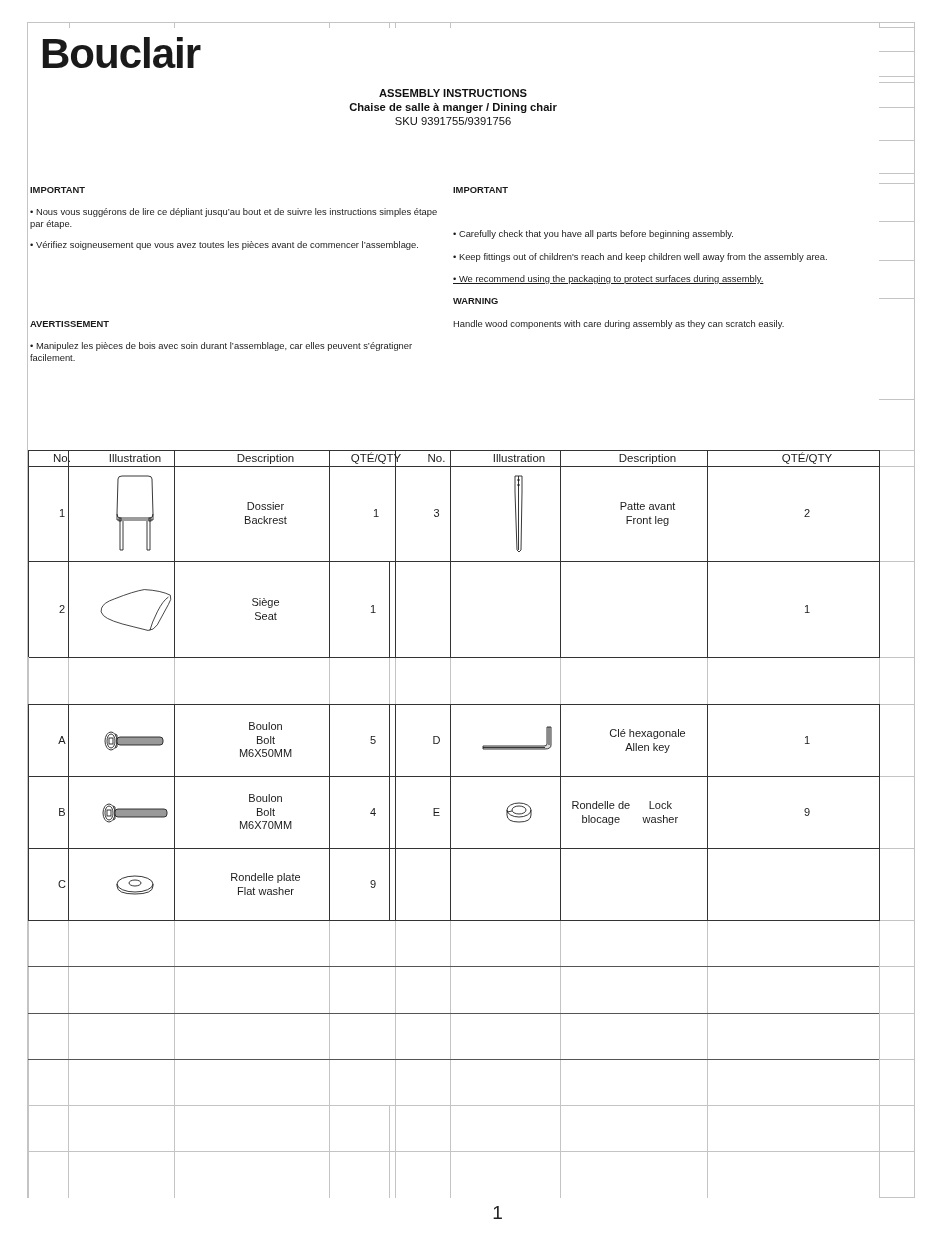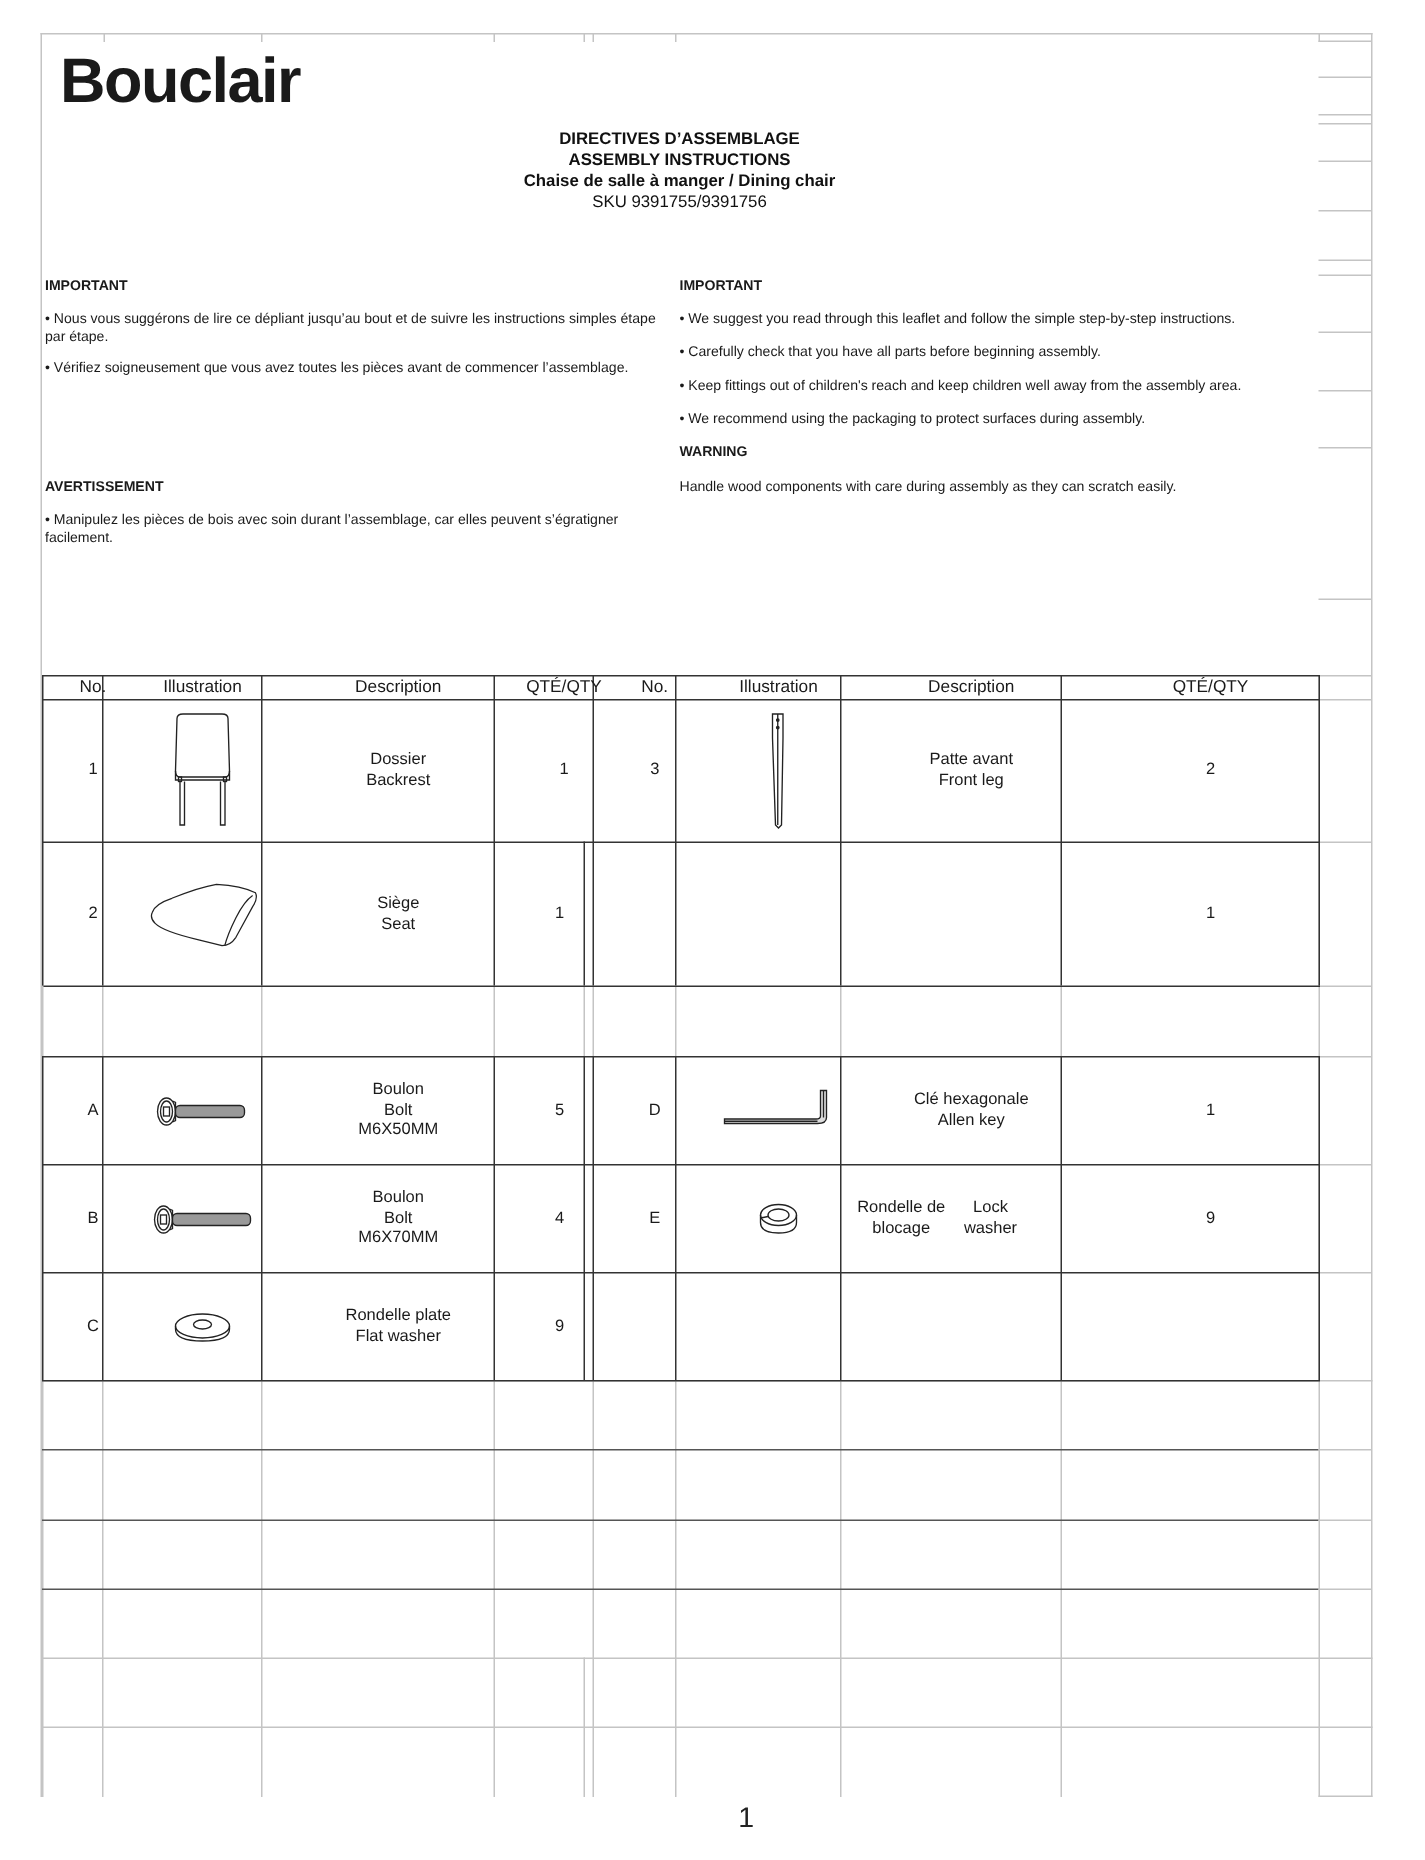--- a/index.html
+++ b/index.html
@@ -88,40 +88,38 @@
   <div class="dl" style="left:28px;top:1059px;width:851px;height:1px;background:#555;"></div>
   <div class="gl" style="left:879px;top:1059px;width:35px;height:1px;"></div>
   <div class="gl" style="left:28px;top:1105px;width:887px;height:1px;"></div>
   <div class="gl" style="left:28px;top:1151px;width:887px;height:1px;"></div>
   <div class="gl" style="left:879px;top:1197px;width:36px;height:1px;"></div>
 </div>
 
 <div class="abs logo">Bouclair</div>
 
 <div class="abs titles">
-  <div class="b">DIRECTIVES D’ASSEMBLAGE</div>
   <div class="b">ASSEMBLY INSTRUCTIONS</div>
   <div class="b">Chaise de salle à manger / Dining chair</div>
   <div>SKU 9391755/9391756</div>
 </div>
 
 <div class="abs col-text" style="left:30px;top:184px;width:420px;height:190px;">
   <p class="h" style="top:0;">IMPORTANT</p>
   <p style="top:22px;">•  Nous vous suggérons de lire ce dépliant jusqu’au bout et de suivre les instructions simples étape par étape.</p>
   <p style="top:55px;">•  Vérifiez soigneusement que vous avez toutes les pièces avant de commencer l’assemblage.</p>
   <p class="h" style="top:134px;">AVERTISSEMENT</p>
   <p style="top:156px;">• Manipulez les pièces de bois avec soin durant l’assemblage, car elles peuvent s’égratigner facilement.</p>
 </div>
 
 <div class="abs col-text" style="left:453px;top:184px;width:425px;height:160px;">
   <p class="h" style="top:0;">IMPORTANT</p>
-  <p style="top:22px;">•  We suggest you read through this leaflet and follow the simple step-by-step instructions.</p>
   <p style="top:44px;">• Carefully check that you have all parts before beginning assembly.</p>
   <p style="top:67px;">•  Keep fittings out of children's reach and keep children well away from the assembly area.</p>
-  <p style="top:89px;">•  We recommend using the packaging to protect surfaces during assembly.</p>
+  <p style="top:89px;text-decoration:underline;">•  We recommend using the packaging to protect surfaces during assembly.</p>
   <p class="h" style="top:111px;">WARNING</p>
   <p style="top:134px;">Handle wood components with care during assembly as they can scratch easily.</p>
 </div>
 
 <div>
 
   <div class="dl" style="left:28px;top:450px;width:852px;height:1px;"></div>
   <div class="dl" style="left:28px;top:466px;width:852px;height:1px;"></div>
   <div class="dl" style="left:28px;top:561px;width:852px;height:1px;"></div>
   <div class="dl" style="left:28px;top:657px;width:852px;height:1px;"></div>

